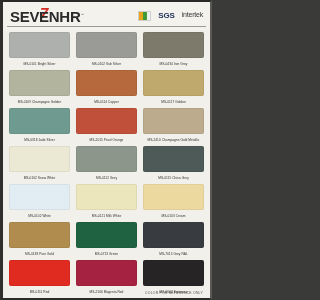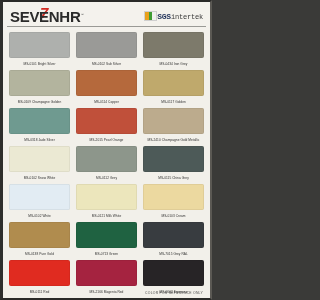--- a/index.html
+++ b/index.html
@@ -74,24 +74,23 @@
   .brand-tm {
     position: relative;
     z-index: 1;
     font-size: 3.5px;
     vertical-align: super;
     color: #555;
   }
 
   .certs {
     display: flex;
-    align-items: flex-end;
-    gap: 0;
+    align-items: flex-start;
+    gap: 7px;
     padding-top: 5px;
-    font-family: Liberation Mono, monospace;
   }
   .cert-mark {
     width: 11px;
     height: 8px;
     display: inline-block;
     position: relative;
     border: 0.5px solid #cfcfcf;
     background: #ffffff;
     overflow: hidden;
   }

